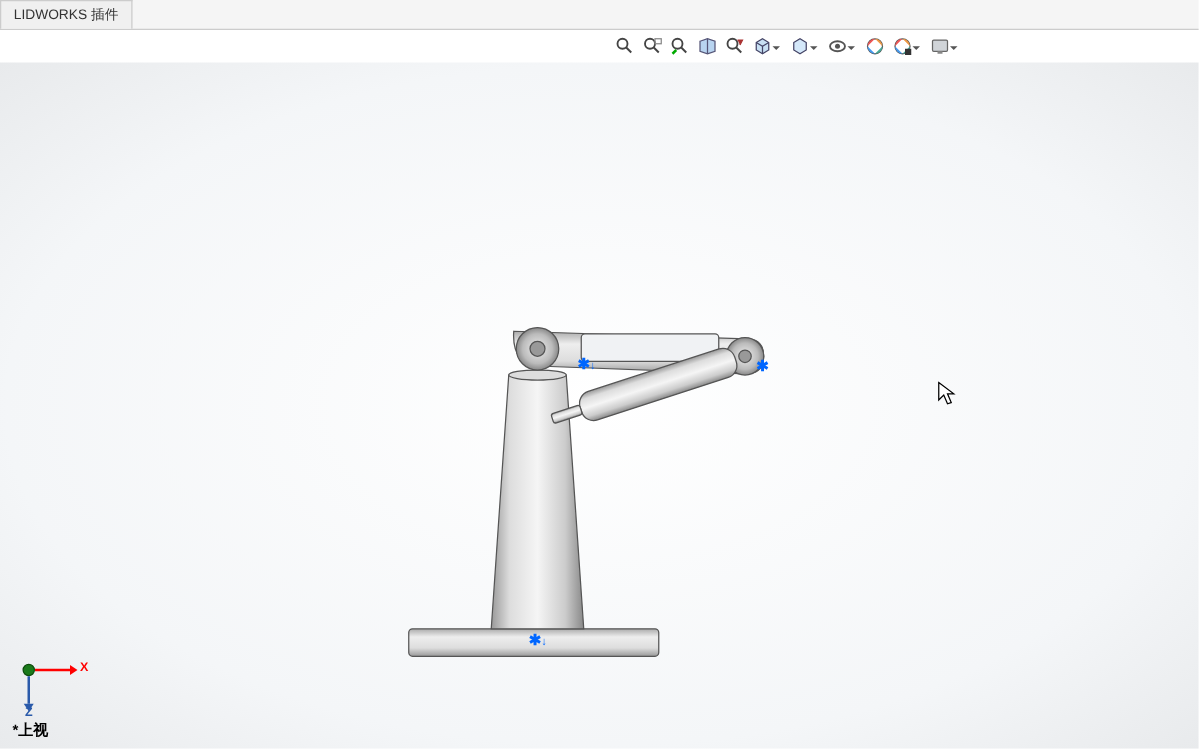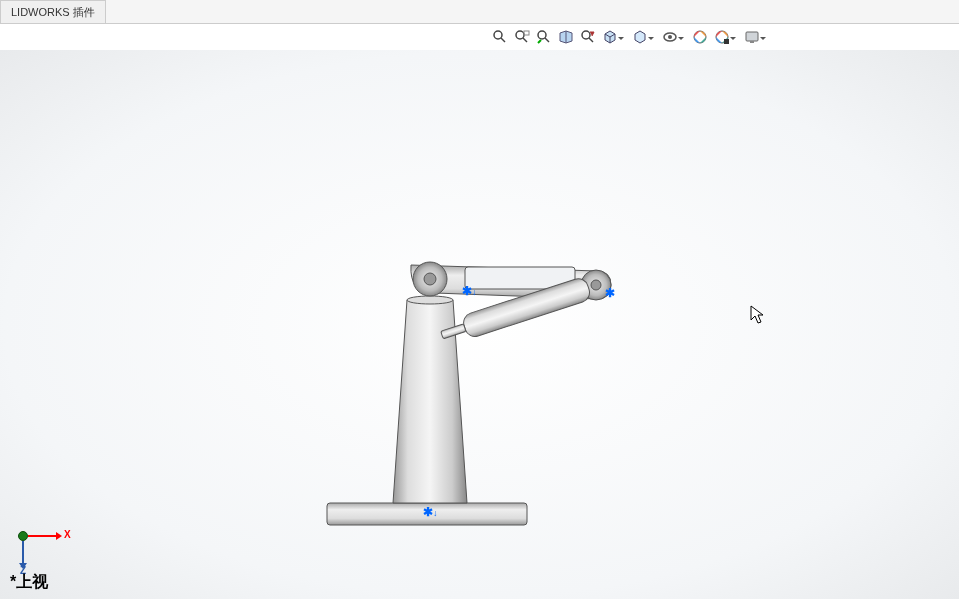--- a/index.html
+++ b/index.html
@@ -20,21 +20,21 @@
       align-items: stretch;
     }
     .tab {
       padding: 4px 10px;
       border: 1px solid #ccc;
       border-bottom: none;
       background: #f0f0f0;
       color: #333;
       font-size: 11px;
       display: flex;
-      align-items: flex-start;
+      align-items: flex-end;
       cursor: pointer;
       margin-right: -1px;
     }
     .toolbar {
       height: 26px;
       display: flex;
       align-items: center;
       justify-content: center;
       gap: 2px;
       background: #fff;
@@ -122,21 +122,21 @@
       position: absolute;
       font-size: 10px;
       font-weight: bold;
     }
     .axis-label.x { left: 46px; top: 20px; color: red; }
     .axis-label.z { left: 2px; top: 56px; color: #2a5aaa; }
     .view-label {
       position: absolute;
       left: 10px;
       bottom: 6px;
-      font-size: 16px;
+      font-size: 12px;
       font-weight: bold;
       color: #000;
       margin-top: 16px;
     }
     .cursor-icon {
       position: absolute;
       left: 750px;
       top: 255px;
     }
     .robot-arm {

